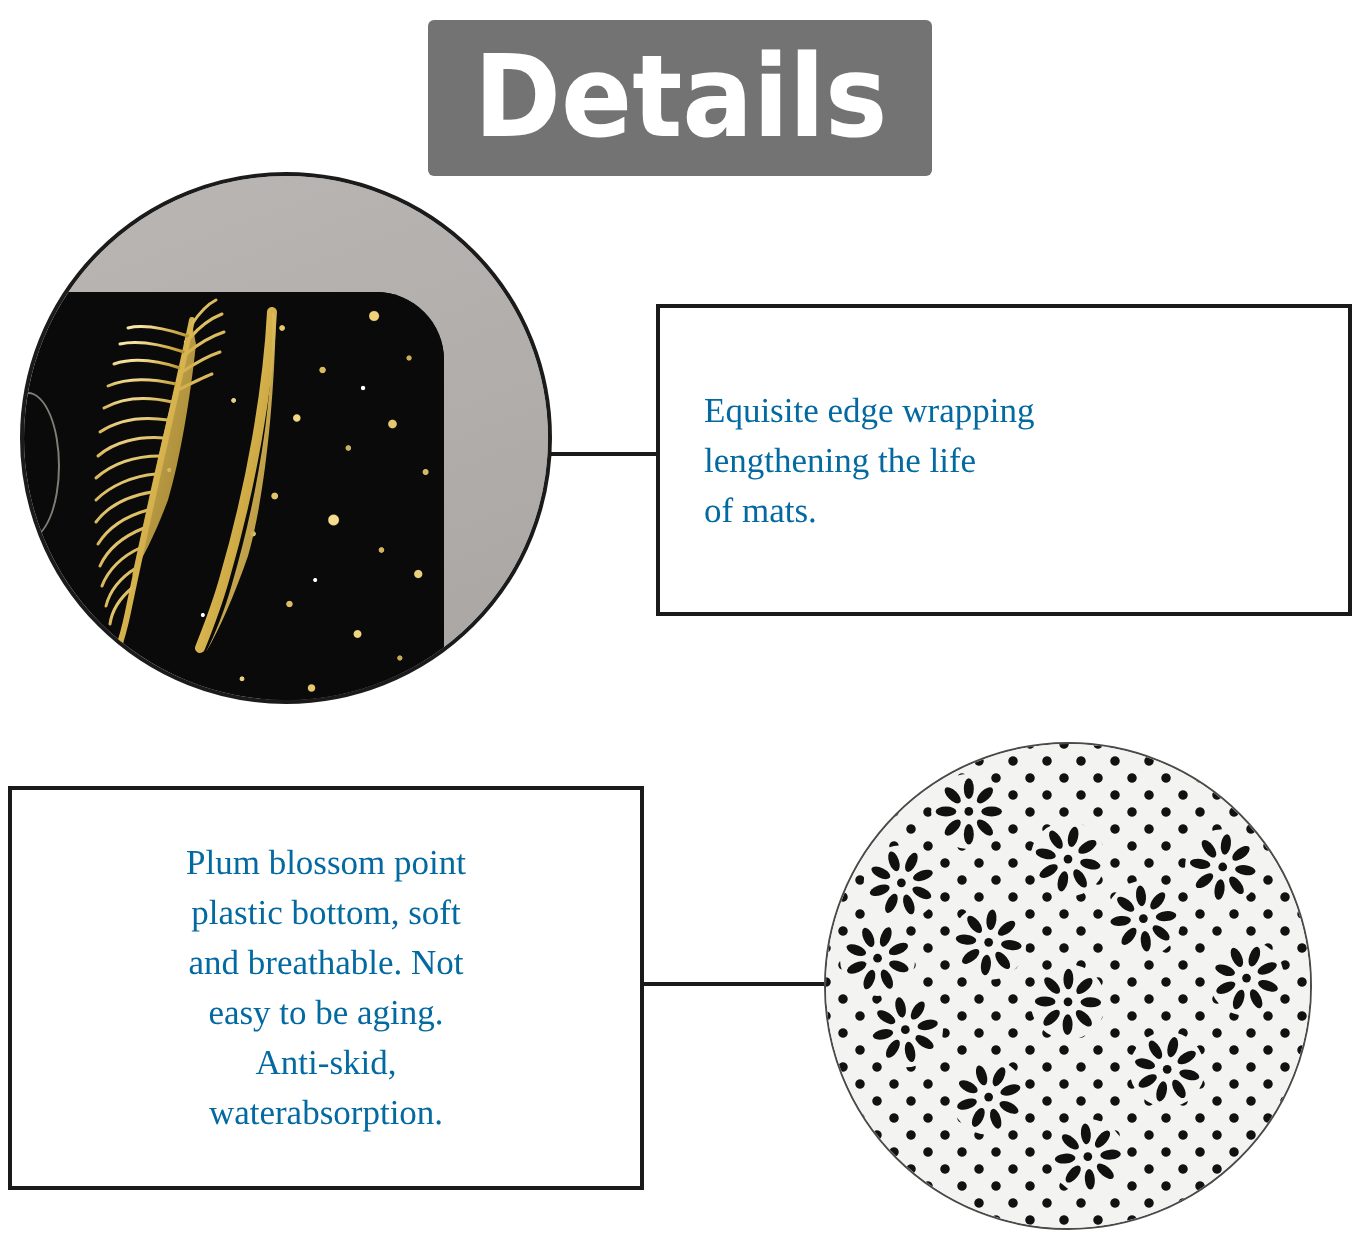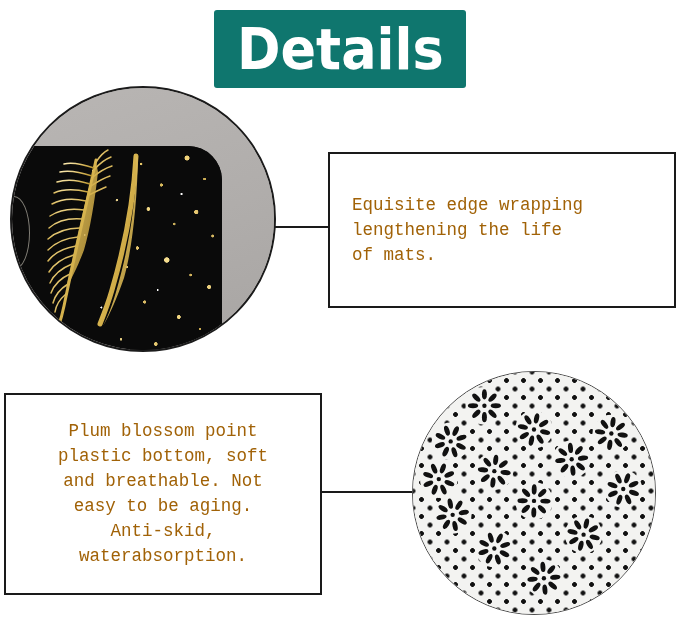--- a/index.html
+++ b/index.html
@@ -15,21 +15,21 @@
     font-family: "DejaVu Sans Mono", monospace;
   }
 
   
   #title-banner {
     position: absolute;
     left: 214px;
     top: 10px;
     width: 252px;
     height: 78px;
-    background: #0f766e;
+    background: #737373;
     border-radius: 3px;
     display: flex;
     align-items: center;
     justify-content: center;
   }
   #title-text {
     color: #ffffff;
     font-family: "DejaVu Sans", sans-serif;
     font-weight: bold;
     font-size: 57px;
@@ -46,22 +46,22 @@
     position: absolute;
     background: #ffffff;
     border: 2px solid #1a1a1a;
     box-sizing: border-box;
     display: flex;
     align-items: center;
     justify-content: center;
     z-index: 5;
   }
   .callout-text {
-    font-family: Liberation Mono, monospace;
-    color: #a16207;
+    font-family: Liberation Serif, serif;
+    color: #0369a1;
     font-size: 17.5px;
     line-height: 25px;
     white-space: pre-line;
   }
 
   #callout-top {
     left: 328px;
     top: 152px;
     width: 348px;
     height: 156px;

